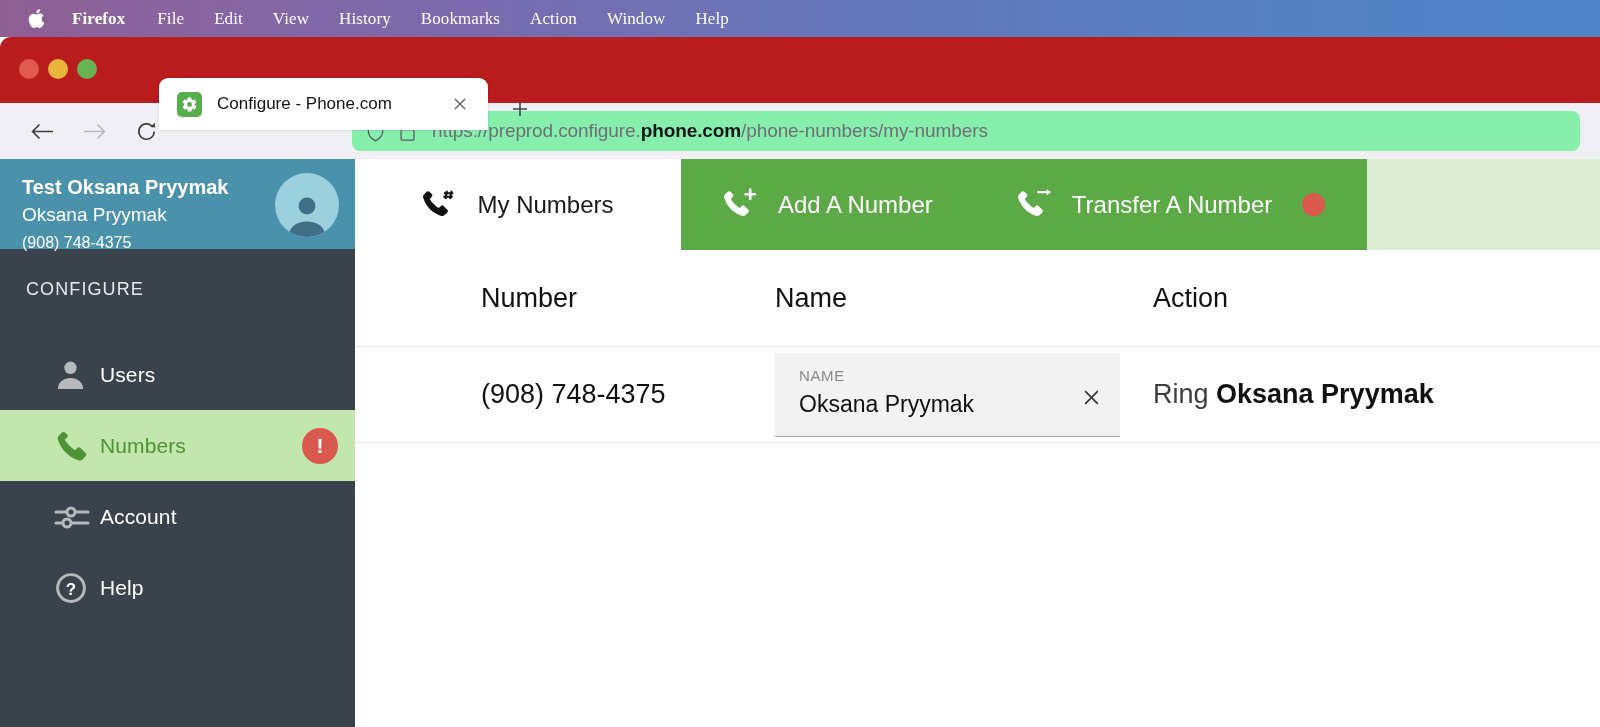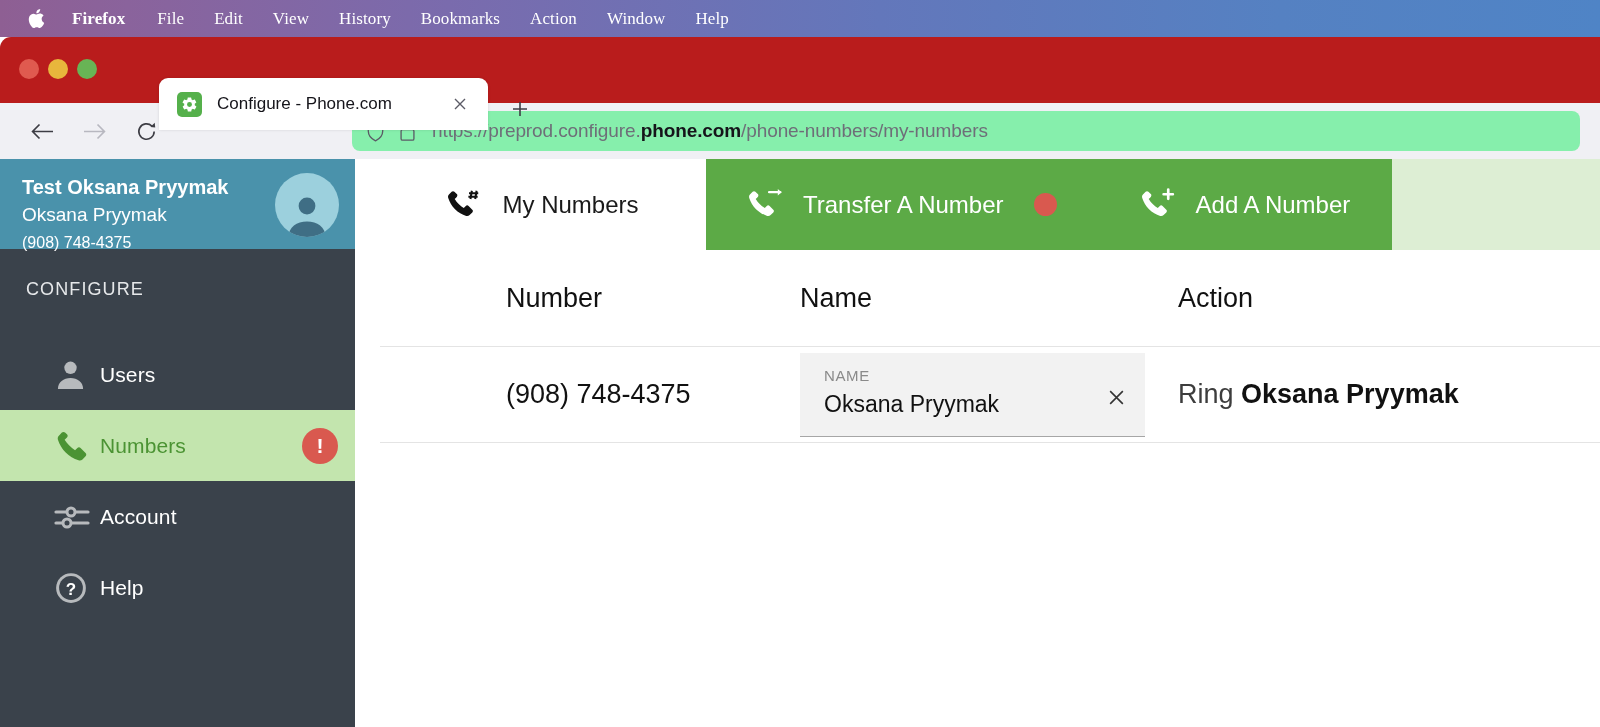--- a/index.html
+++ b/index.html
@@ -162,21 +162,21 @@
   .badge {
     position: absolute; right: 17px; top: 50%;
     transform: translateY(-50%);
     width: 36px; height: 36px; border-radius: 50%;
     background: #d9594f; color: #fff;
     display: flex; align-items: center; justify-content: center;
     font-size: 21px; font-weight: bold;
   }
 
   
-  .main { flex: 1; background: #ffffff; min-width: 0; position: relative; margin-left: 25px; }
+  .main { flex: 1; background: #ffffff; min-width: 0; position: relative; }
   .tabbar { height: 91px; display: flex; align-items: stretch; background: #ffffff; }
   .ptab {
     display: flex; align-items: center; justify-content: center;
     gap: 18px; padding: 0 42px;
     font-size: 24px; color: #1a1a1a;
     white-space: nowrap;
   }
   .ptab.first { min-width: 326px; }
   .ptab.green { background: #5caa46; color: #ffffff; }
   .ptab .ticon { display: flex; align-items: center; }
@@ -381,36 +381,36 @@
                 <path stroke="#111" stroke-width="2" d="M24.2 2.6l-1.4 8M28.8 2.6l-1.4 8M21.4 5h9M20.8 8.5h9"></path>
               </svg>
           </span>
           <span>My Numbers</span>
         </div>
 
         <div class="ptab green">
           <span class="ticon">
             <svg width="37" height="33" viewBox="0 0 36 32">
                 <path fill="#fff" d="M7.2 3.6c-.7-.8-2-.8-2.7 0L1.9 6.3C1 7.2.8 8.4 1.2 9.6c1.3 4 3.5 7.8 6.6 10.9 3.1 3 6.9 5.3 10.9 6.6 1.2.4 2.4 0 3.3-.8l2.6-2.6c.8-.8.8-2 0-2.7l-3.6-3.6c-.8-.8-2-.8-2.7 0l-2 2c-1.8-1.1-3.4-2.4-4.9-3.9-1.5-1.5-2.8-3.1-3.9-4.9l2-2c.8-.8.8-2 0-2.7z"></path>
+                <path stroke="#fff" stroke-width="2.6" stroke-linecap="round" d="M26.5 1.5v9M22 6h9"></path>
+              </svg>
+          </span>
+          <span>Add A Number</span>
+        </div>
+
+        <div class="ptab green">
+          <span class="ticon">
+            <svg width="37" height="33" viewBox="0 0 36 32">
+                <path fill="#fff" d="M7.2 3.6c-.7-.8-2-.8-2.7 0L1.9 6.3C1 7.2.8 8.4 1.2 9.6c1.3 4 3.5 7.8 6.6 10.9 3.1 3 6.9 5.3 10.9 6.6 1.2.4 2.4 0 3.3-.8l2.6-2.6c.8-.8.8-2 0-2.7l-3.6-3.6c-.8-.8-2-.8-2.7 0l-2 2c-1.8-1.1-3.4-2.4-4.9-3.9-1.5-1.5-2.8-3.1-3.9-4.9l2-2c.8-.8.8-2 0-2.7z"></path>
                 <path stroke="#fff" stroke-width="2.2" fill="none" stroke-linecap="round" d="M20.5 4h11"></path>
                 <path fill="#fff" d="M29 .8l3.6 3.2L29 7.3z"></path>
               </svg>
           </span>
           <span>Transfer A Number</span>
           <span class="tab-dot"></span>
-        </div>
-
-        <div class="ptab green">
-          <span class="ticon">
-            <svg width="37" height="33" viewBox="0 0 36 32">
-                <path fill="#fff" d="M7.2 3.6c-.7-.8-2-.8-2.7 0L1.9 6.3C1 7.2.8 8.4 1.2 9.6c1.3 4 3.5 7.8 6.6 10.9 3.1 3 6.9 5.3 10.9 6.6 1.2.4 2.4 0 3.3-.8l2.6-2.6c.8-.8.8-2 0-2.7l-3.6-3.6c-.8-.8-2-.8-2.7 0l-2 2c-1.8-1.1-3.4-2.4-4.9-3.9-1.5-1.5-2.8-3.1-3.9-4.9l2-2c.8-.8.8-2 0-2.7z"></path>
-                <path stroke="#fff" stroke-width="2.6" stroke-linecap="round" d="M26.5 1.5v9M22 6h9"></path>
-              </svg>
-          </span>
-          <span>Add A Number</span>
         </div>
 
         <div class="tabbar-filler"></div>
       </div>
 
       <div class="table">
         <div class="thead">
           <div class="th col-number">Number</div>
           <div class="th col-name">Name</div>
           <div class="th col-action">Action</div>

